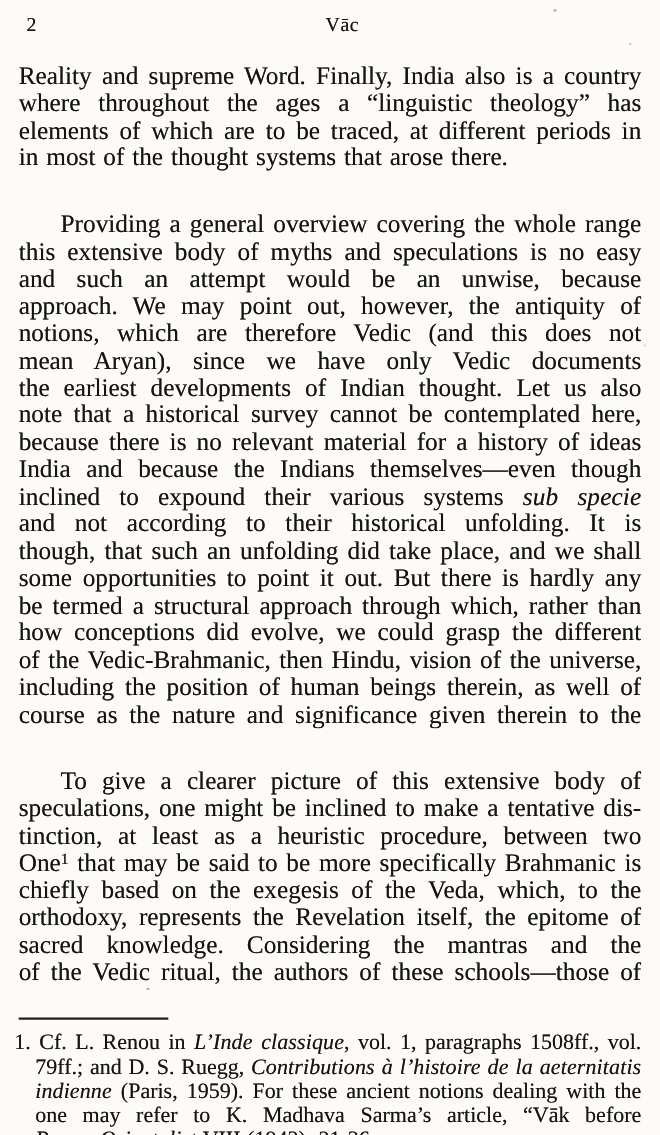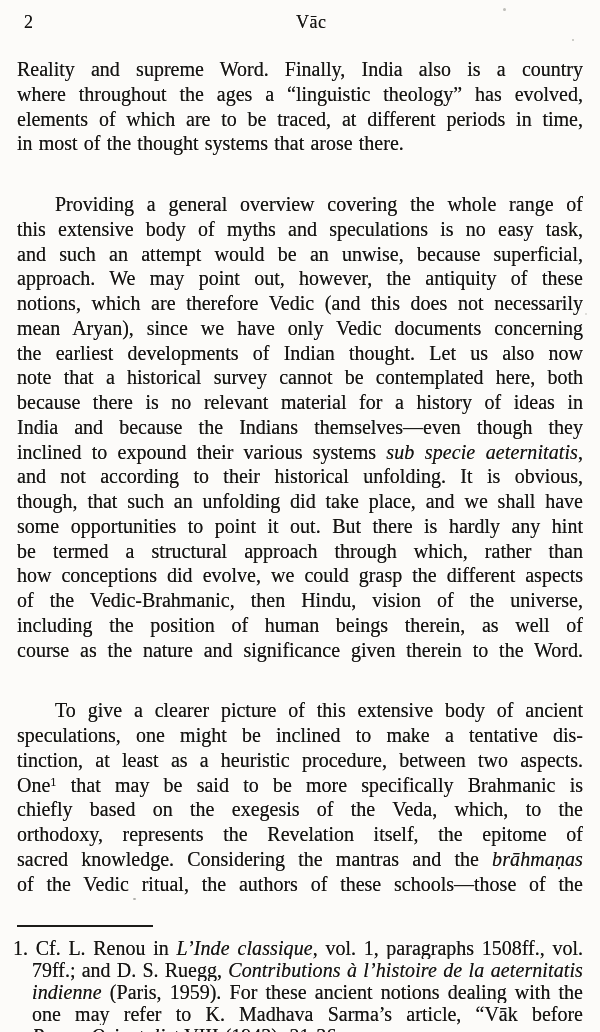--- a/index.html
+++ b/index.html
@@ -22,21 +22,21 @@
     height: 22px;
     font-size: 18px;
     line-height: 22px;
   }
   .page-number { position: absolute; left: 24px; top: 11px; }
   .running-title { position: absolute; left: 252px; top: 11px; letter-spacing: 0.5px; margin-left: 44px; }
 
   main.body-text {
     margin: 24px 17px 0 17px;
     width: 566px;
-    font-size: 20px;
+    font-size: 23px;
     line-height: 24.75px;
     word-spacing: 0.06em;
   }
   .line {
     text-align: justify;
     text-align-last: justify;
     height: 24.75px;
     overflow: hidden;
     white-space: nowrap-disabled; 
   }

